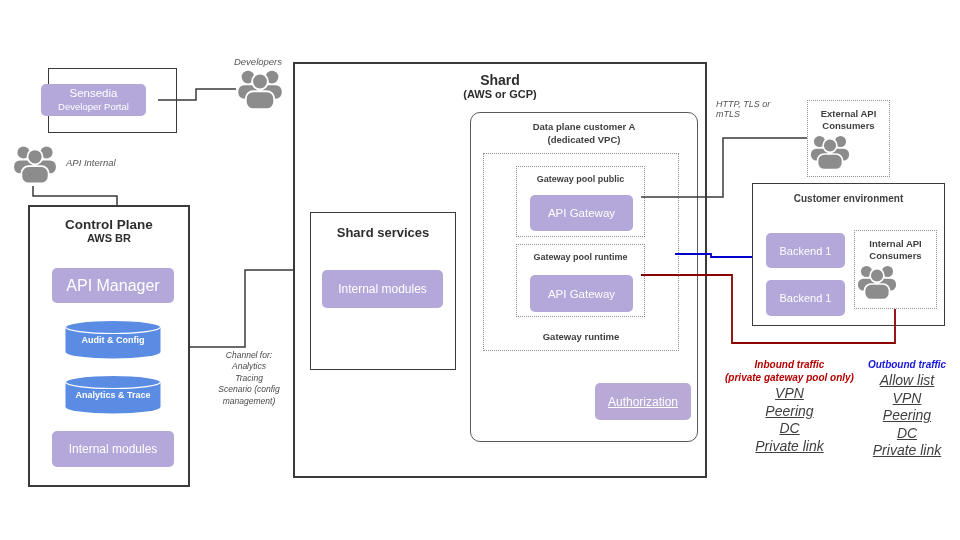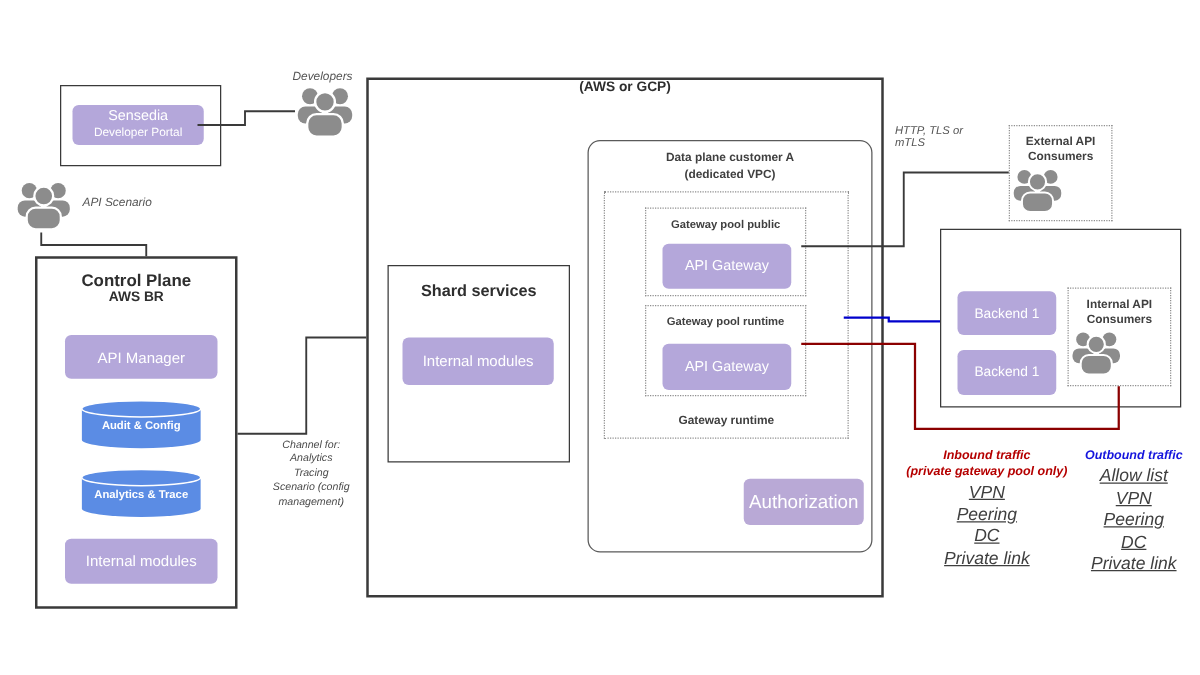--- a/index.html
+++ b/index.html
@@ -23,21 +23,21 @@
   .traffic-items{font-style:italic;color:#3f3f3f;font-size:14px;line-height:1.25;margin-top:1px;text-decoration:underline;}
   svg{display:block;}
   #wires{position:absolute;left:0;top:0;z-index:10;pointer-events:none;}
 </style>
 </head>
 <body>
 
 <div id="canvas">
 
   <div class="abs box-thin" style="left:48px;top:68px;width:129px;height:65px;"></div>
-  <div class="abs purple" style="left:58px;top:84px;width:105px;height:32px;flex-direction:column;">
+  <div class="abs purple" style="left:41px;top:84px;width:105px;height:32px;flex-direction:column;">
     <div style="font-size:11.5px;line-height:1.2;">Sensedia</div>
     <div style="font-size:9.5px;line-height:1.2;">Developer Portal</div>
   </div>
 
   <div class="abs lbl-italic" style="left:218px;top:56px;width:80px;font-size:9.5px;text-align:center;">Developers</div>
   <div class="abs" style="left:236px;top:66px;">
     <svg width="48" height="46" viewBox="0 0 64 58">
       <g fill="#8c8c8c">
         <circle cx="16" cy="13" r="8.5"></circle>
           <rect x="3" y="24" width="26" height="18" rx="8"></rect>
@@ -54,27 +54,27 @@
       <g fill="#8c8c8c">
         <circle cx="16" cy="13" r="8.5"></circle>
           <rect x="3" y="24" width="26" height="18" rx="8"></rect>
         <circle cx="48" cy="13" r="8.5"></circle>
           <rect x="35" y="24" width="26" height="18" rx="8"></rect>
         <circle cx="32" cy="19" r="10.5" stroke="#ffffff" stroke-width="2.5"></circle>
         <rect x="13" y="32" width="38" height="24" rx="10" stroke="#ffffff" stroke-width="2.5"></rect>
       </g>
     </svg>
   </div>
-  <div class="abs lbl-italic" style="left:66px;top:157px;font-size:9.5px;">API Scenario</div>
+  <div class="abs lbl-italic" style="left:66px;top:157px;font-size:9.5px;">API Internal</div>
 
   <div class="abs box-solid" style="left:28px;top:205px;width:162px;height:282px;">
     <div class="title-bold" style="font-size:13.5px;margin-top:10px;">Control Plane</div>
     <div class="title-bold" style="font-size:11px;">AWS BR</div>
 
-    <div class="abs purple" style="left:22px;top:61px;width:122px;height:35px;font-size:12px;">API Manager</div>
+    <div class="abs purple" style="left:22px;top:61px;width:122px;height:35px;font-size:16px;">API Manager</div>
 
     <div class="abs" style="left:34px;top:113px;width:98px;height:40px;text-decoration:underline;">
       <svg width="98" height="40" viewBox="0 0 98 40">
         <path d="M1.5,7 L1.5,32 A47.5,6.5 0 0 0 96.5,32 L96.5,7 Z" fill="#5b8ce4"></path>
         <ellipse cx="49" cy="7" rx="47.5" ry="6.5" fill="#5b8ce4" stroke="#ffffff" stroke-width="1.2"></ellipse>
       </svg>
       <div class="cyl-label" style="font-size:9px;">Audit &amp; Config</div>
     </div>
 
     <div class="abs" style="left:34px;top:168px;width:98px;height:40px;">
@@ -89,20 +89,21 @@
   </div>
 
   <div class="abs lbl-italic multiline" style="left:190px;top:350px;width:118px;font-size:8.5px;
        line-height:1.35;text-align:center;color:#4a4a4a;">Channel  for:
 Analytics
 Tracing
 Scenario (config
 management)</div>
 
   <div class="abs box-solid" style="left:293px;top:62px;width:414px;height:416px;">
+    <div class="title-bold" style="font-size:14px;margin-top:8px;">Shard</div>
     <div class="title-bold" style="font-size:11px;">(AWS or GCP)</div>
 
     <div class="abs box-thin" style="left:15px;top:148px;width:146px;height:158px;">
       <div class="title-bold" style="font-size:13px;margin-top:12px;">Shard services</div>
       <div class="abs purple" style="left:11px;top:57px;width:121px;height:38px;font-size:12px;">Internal modules</div>
     </div>
 
     <div class="abs box-round" style="left:175px;top:48px;width:228px;height:330px;">
       <div class="lbl-bold-italic multiline" style="font-size:9.5px;text-align:center;margin-top:8px;line-height:1.35;">Data plane customer A
 (dedicated VPC)</div>
@@ -115,21 +116,21 @@
         </div>
 
         <div class="abs box-dot" style="left:32px;top:90px;width:129px;height:73px;">
           <div class="lbl-bold-italic" style="font-size:9px;text-align:center;margin-top:7px;">Gateway pool runtime</div>
           <div class="abs purple" style="left:13px;top:30px;width:103px;height:37px;font-size:11.5px;">API Gateway</div>
         </div>
         <div class="abs lbl-bold-italic" style="left:0;right:0;bottom:8px;font-size:9.5px;text-align:center;">Gateway runtime</div>
       </div>
 
 
-      <div class="abs purple" style="left:124px;top:270px;width:96px;height:37px;font-size:15px;background:#b9a9d6;">Authorization</div>
+      <div class="abs purple" style="left:124px;top:270px;width:96px;height:37px;font-size:12px;background:#b9a9d6;text-decoration:underline;">Authorization</div>
     </div>
   </div>
 
   <div class="abs lbl-italic" style="left:716px;top:99px;width:80px;font-size:9px;">HTTP, TLS or mTLS</div>
 
   <div class="abs box-dot" style="left:807px;top:100px;width:83px;height:77px;">
     <div class="lbl-bold-italic multiline" style="font-size:9.5px;text-align:center;margin-top:7px;line-height:1.25;">External API
 Consumers</div>
     <div style="text-align:center;margin-top:1px;">
       <svg width="44" height="38" viewBox="0 0 64 58">
@@ -139,20 +140,21 @@
           <circle cx="48" cy="13" r="8.5"></circle>
             <rect x="35" y="24" width="26" height="18" rx="8"></rect>
           <circle cx="32" cy="19" r="10.5" stroke="#ffffff" stroke-width="2.5"></circle>
           <rect x="13" y="32" width="38" height="24" rx="10" stroke="#ffffff" stroke-width="2.5"></rect>
         </g>
       </svg>
     </div>
   </div>
 
   <div class="abs box-thin" style="left:752px;top:183px;width:193px;height:143px;">
+    <div class="lbl-bold-italic" style="font-size:10px;text-align:center;margin-top:9px;">Customer environment</div>
     <div class="abs purple" style="left:13px;top:49px;width:79px;height:35px;font-size:11px;">Backend 1</div>
     <div class="abs purple" style="left:13px;top:96px;width:79px;height:36px;font-size:11px;">Backend 1</div>
     <div class="abs box-dot" style="left:101px;top:46px;width:83px;height:79px;">
       <div class="lbl-bold-italic multiline" style="font-size:9.5px;text-align:center;margin-top:7px;line-height:1.25;">Internal API
 Consumers</div>
       <div style="text-align:center;margin-top:1px;">
         <svg width="44" height="38" viewBox="0 0 64 58">
           <g fill="#8c8c8c">
             <circle cx="16" cy="13" r="8.5"></circle>
               <rect x="3" y="24" width="26" height="18" rx="8"></rect>

